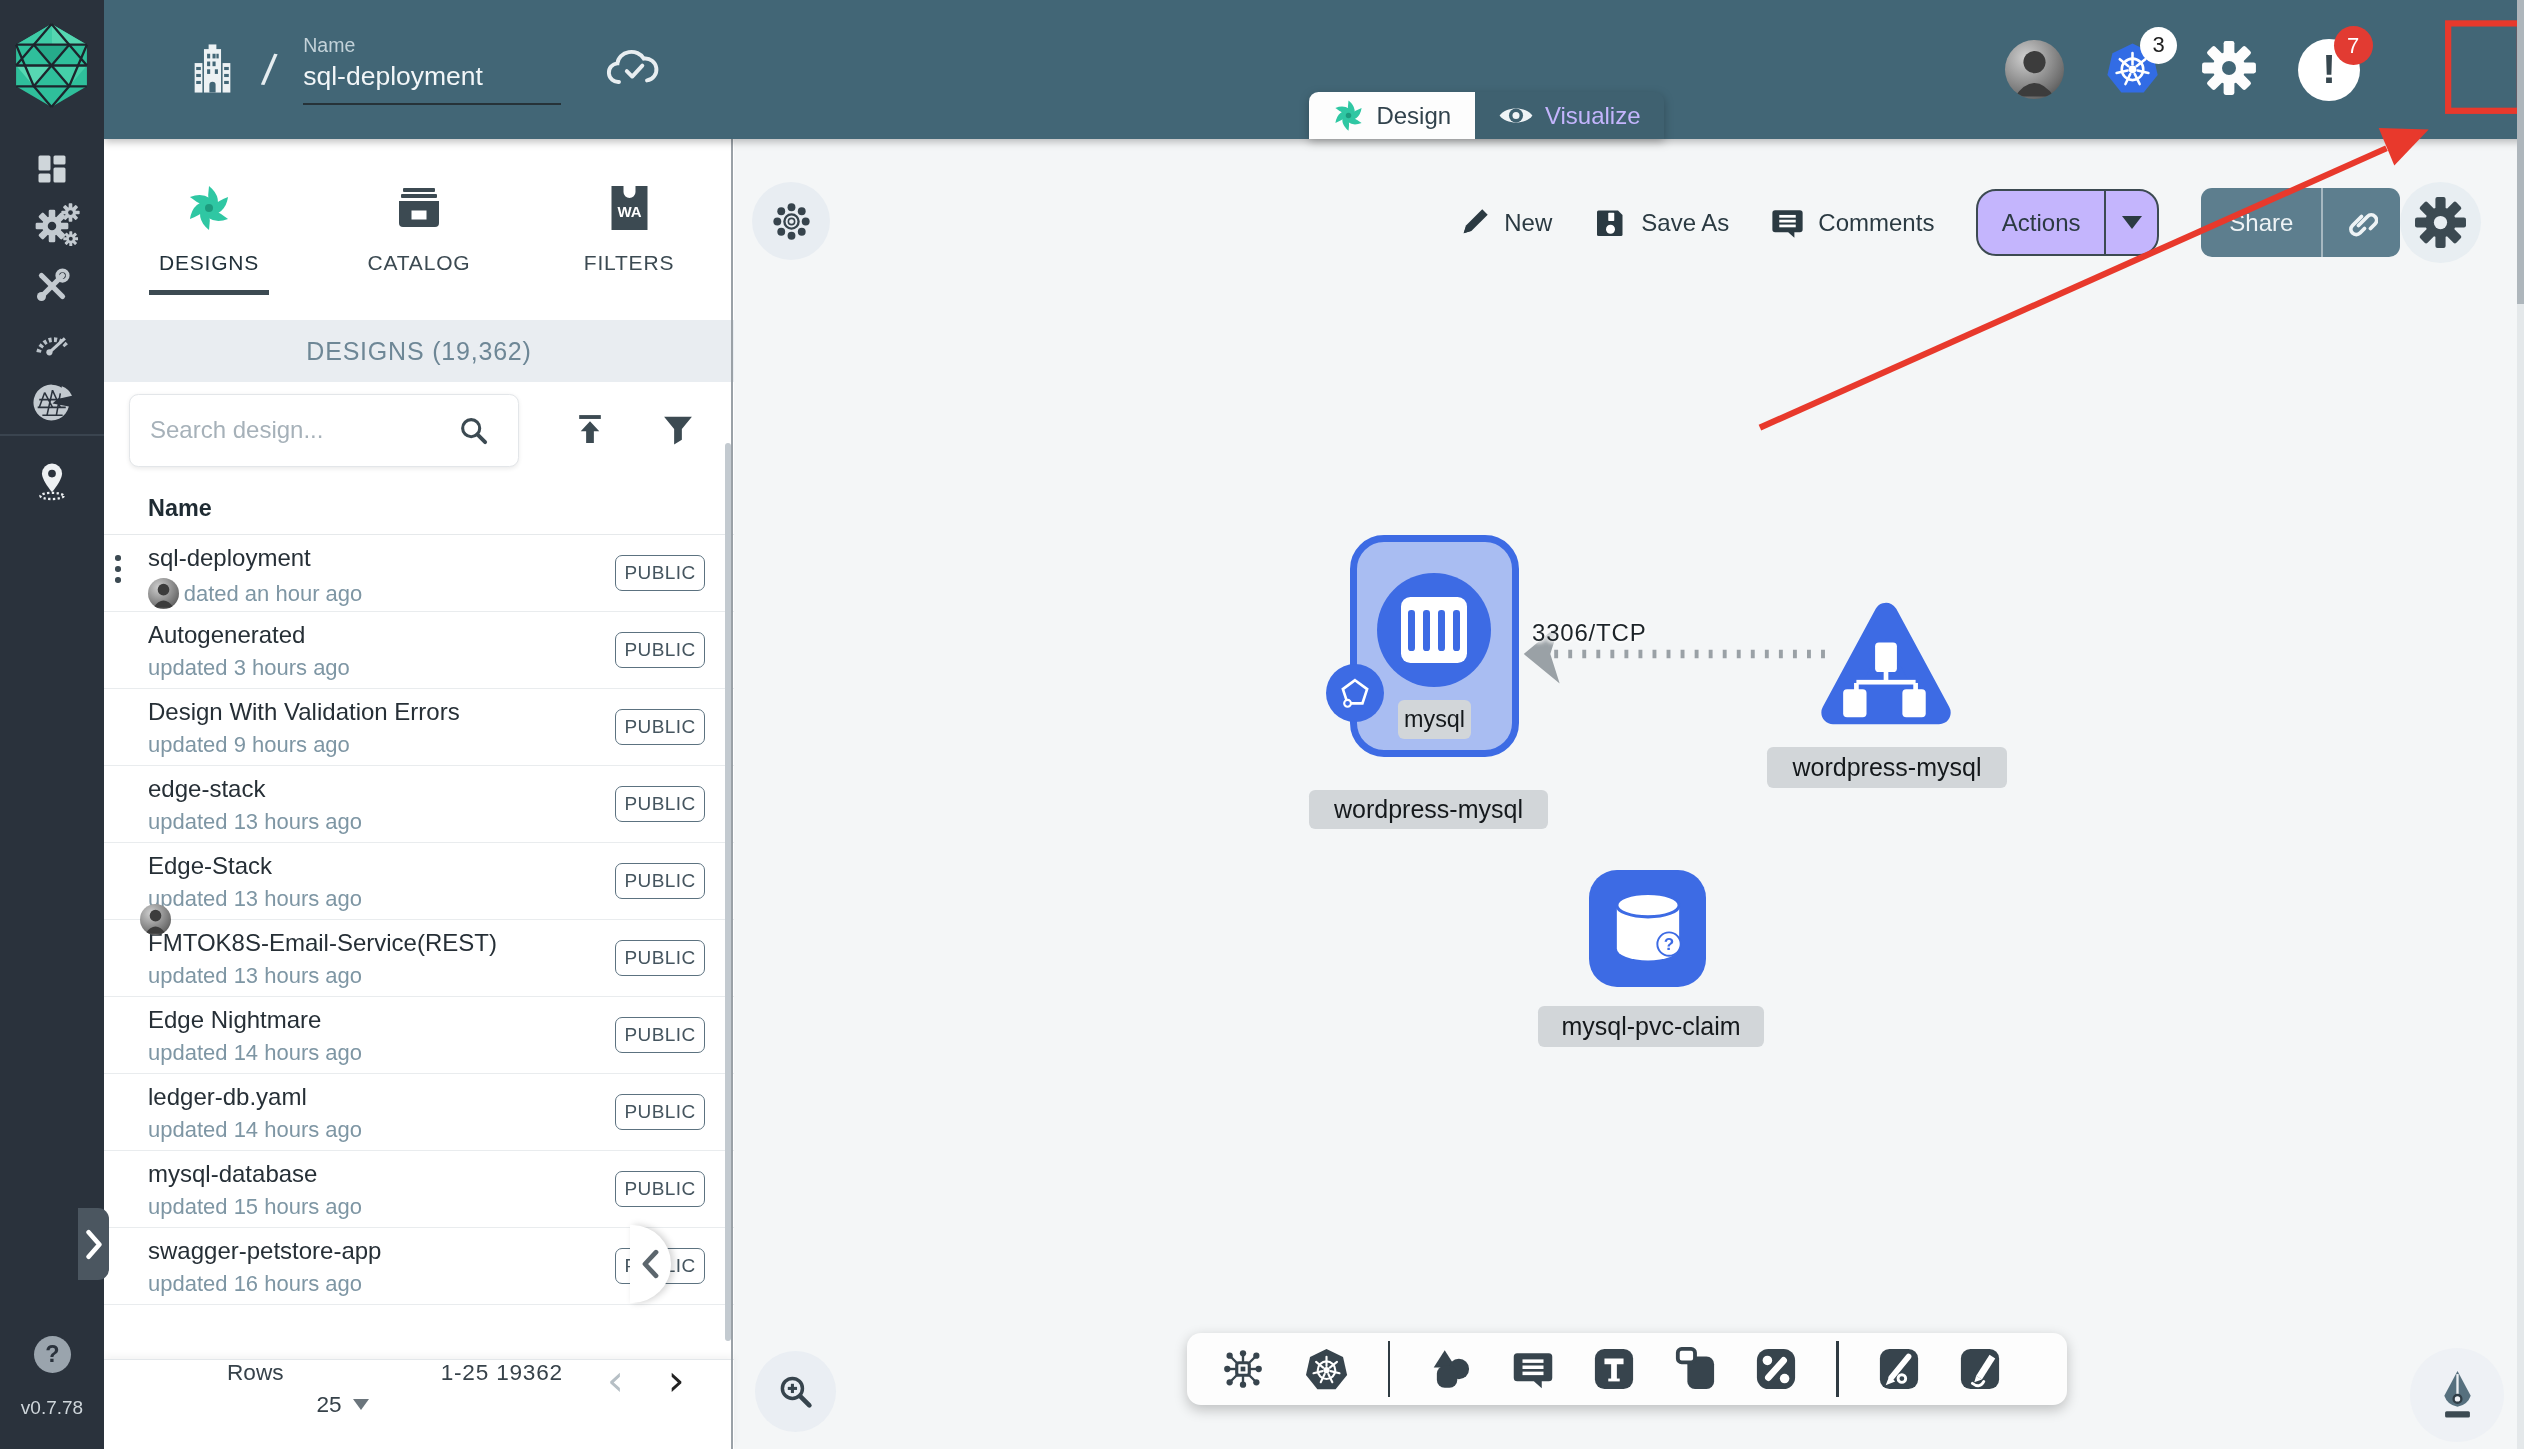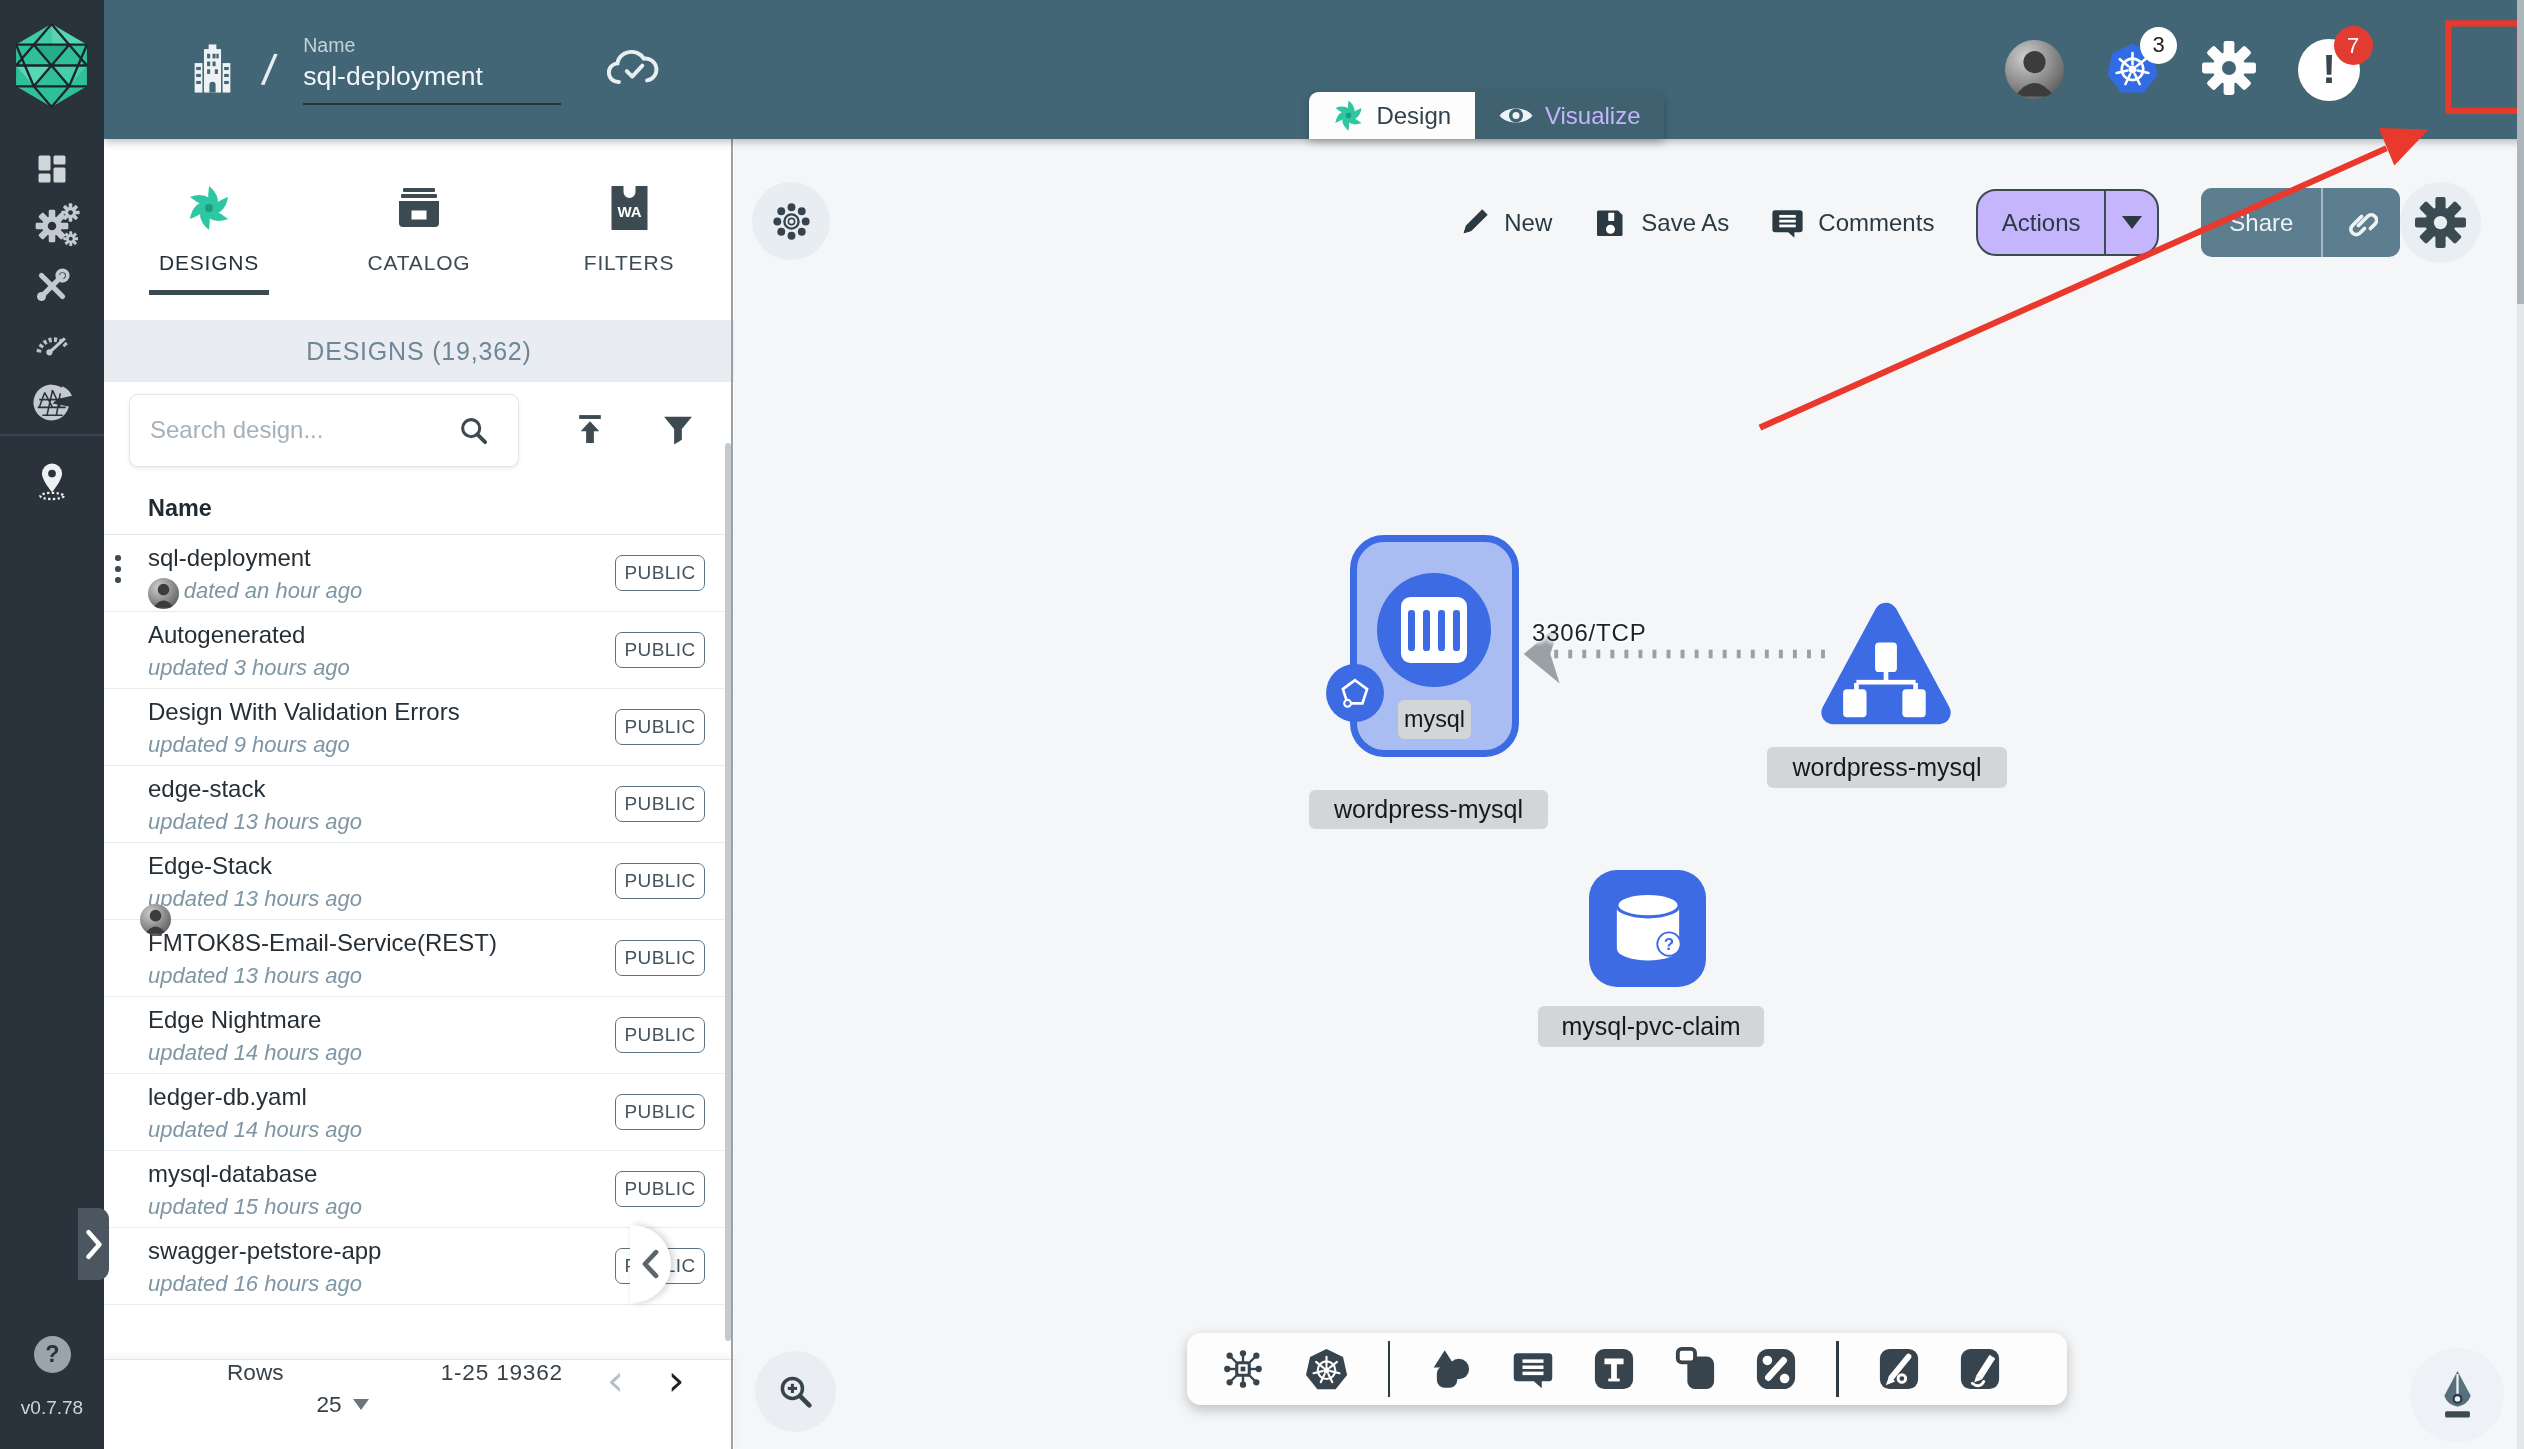--- a/index.html
+++ b/index.html
@@ -58,21 +58,21 @@
   #search-box { position:relative; margin-left:25px; width:390px; height:73px; border:1.6px solid #e3e6e9; border-radius:9.4px;
     box-shadow:0 1.6px 4.7px rgba(0,0,0,.08); display:flex; align-items:center; background:#fff; }
   #search-box input { border:none; outline:none; font-size:24px; color:#44525b; padding:0 20px; width:328px; font-family:inherit; }
   #search-box input::placeholder { color:#a6b1b9; }
   .tool-ic { margin-left:22px; color:#3c4a52; cursor:pointer; }
   #col-head { position:absolute; left:0; top:343px; width:630px; height:53px; border-bottom:1.6px solid #e6e9eb; display:flex; align-items:center; }
   #col-head span { margin-left:44px; font-size:23.4px; font-weight:bold; color:#1f2b33; }
   #rows { position:absolute; left:0; top:396px; width:630px; }
   .drow { position:relative; width:630px; height:77px; border-bottom:1.6px solid #e9ecee; }
   .drow .rname { position:absolute; left:44px; top:9.4px; font-size:24px; color:#262f36; white-space:nowrap; }
-  .drow .rsub { position:absolute; left:44px; top:43px; font-size:22px; font-style:italic; color:#7e96a4; display:flex; align-items:flex-start; gap:4.7px; }
+  .drow .rsub { position:absolute; left:44px; top:43px; font-size:22px; color:#7e96a4; display:flex; align-items:center; gap:4.7px; }
   .drow .rbadge { position:absolute; right:29px; top:20px; width:90px; height:36px; border:1.6px solid #5c7280; border-radius:7px;
     display:flex; align-items:center; justify-content:center; font-size:19px; color:#45555f; letter-spacing:0.4px; }
   .drow .rmenu { position:absolute; left:11px; top:20px; display:none; flex-direction:column; gap:5.5px; }
   .drow .rmenu i { width:5.5px; height:5.5px; border-radius:50%; background:#3c4a52; }
   .avatar-sm { width:31px; height:31px; border-radius:50%; background:radial-gradient(circle at 35% 30%, #cfcfcf, #6e6e6e 70%, #3c3c3c);
     position:relative; overflow:hidden; flex:none; }
   .foot-avatar { position:absolute; left:36px; bottom:-15.6px; z-index:2; }
   #pagination { position:absolute; left:0; bottom:0; width:630px; height:90px; background:#fff; border-top:1.6px solid #e3e7ea;
     display:flex; font-size:22.6px; color:#37424a; box-shadow:0 -3.1px 7.8px rgba(0,0,0,.05); }
   #pagination .plbl { margin-left:123px; }

